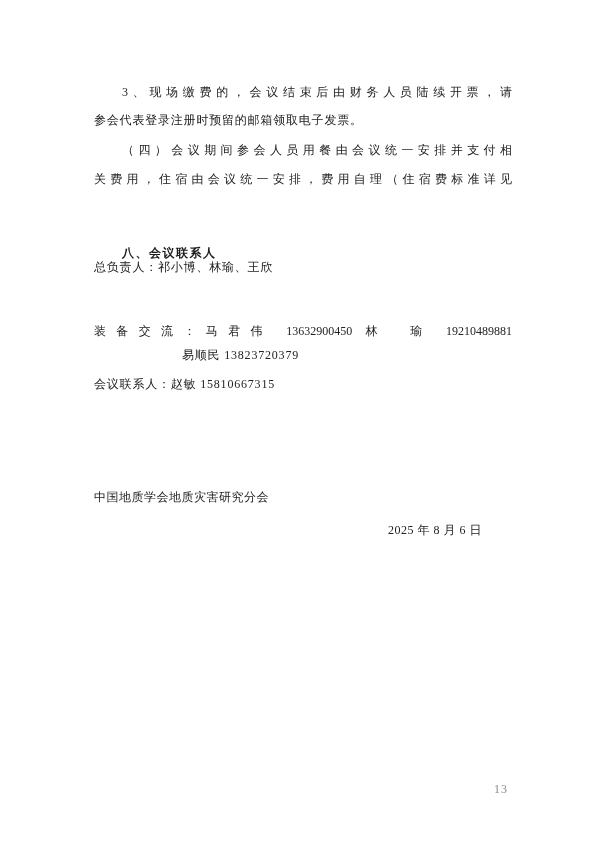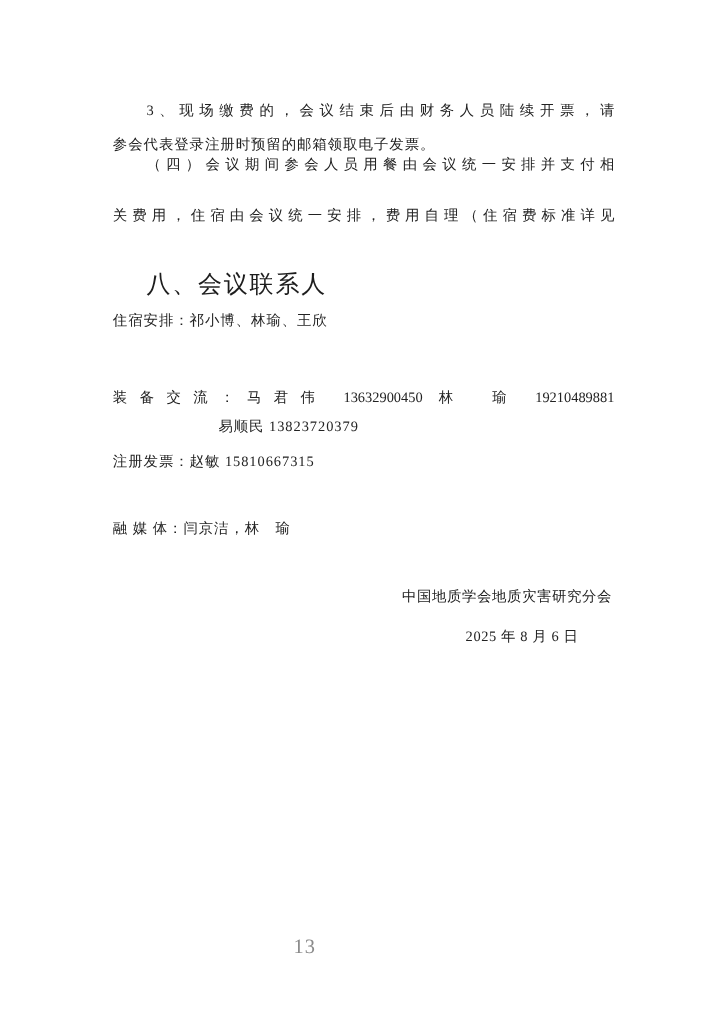--- a/index.html
+++ b/index.html
@@ -27,64 +27,64 @@
   }
   
   .justify {
     white-space: normal;
     letter-spacing: 0;
     text-align: justify;
     text-align-last: justify;
   }
   .indent { text-indent: 28px; }
   .heading {
-    font-weight: normal;
-    font-size: 20px;
+    font-weight: bold;
+    font-size: 12px;
     letter-spacing: 1.5px;
     text-indent: 28px;
     color: #1d1d1d;
+    margin-top: 16px;
   }
   .cont { padding-left: 88px; box-sizing: border-box; }
-  .sig  { text-align: right; padding-right: 2px;  box-sizing: border-box; letter-spacing: 0.5px; }
+  .sig  { text-align: left; padding-right: 2px;  box-sizing: border-box; letter-spacing: 0.5px; }
   .date { text-align: right; padding-right: 30px; box-sizing: border-box; letter-spacing: 0.5px; }
   .pagenum {
     position: absolute;
     left: 0;
     top: 782px;
     width: 508px;
-    text-align: center;
-    font-size: 17px;
+    text-align: right;
+    font-size: 12px;
     line-height: 14px;
     color: #8a8a8a;
     letter-spacing: 1px;
   }
 </style>
 </head>
 <body>
 
 <div class="page">
 
   <div class="line justify indent" style="top:81px">3、现场缴费的，会议结束后由财务人员陆续开票，请</div>
   <div class="line" style="top:109px">参会代表登录注册时预留的邮箱领取电子发票。</div>
 
-  <div class="line justify indent" style="top:126px">（四）会议期间参会人员用餐由会议统一安排并支付相</div>
+  <div class="line justify indent" style="top:139px">（四）会议期间参会人员用餐由会议统一安排并支付相</div>
   <div class="line justify" style="top:168px">关费用，住宿由会议统一安排，费用自理（住宿费标准详见</div>
 
   <div class="line heading" style="top:226px">八、会议联系人</div>
 
-  <div class="line" style="top:256px"><span>住宿安排：</span><span>祁小博、林瑜、王欣</span></div>
+  <div class="line" style="top:256px"><span>总负责人：</span><span>祁小博、林瑜、王欣</span></div>
 
 
   <div class="line justify" style="top:320px"><span>装备交流：</span><span>马君伟 13632900450 林　瑜 19210489881</span></div>
 
   <div class="line cont" style="top:344px"><span>易顺民 13823720379</span></div>
 
-  <div class="line" style="top:373px"><span>注册发票：</span><span>赵敏 15810667315</span></div>
+  <div class="line" style="top:373px"><span>会议联系人：</span><span>赵敏 15810667315</span></div>
 
 
-  <div class="line" style="top:429px"><span>融 媒 体：</span><span>闫京洁，林　瑜</span></div>
 
   <div class="line sig" style="top:486px">中国地质学会地质灾害研究分会</div>
   <div class="line date" style="top:519px">2025 年 8 月 6 日</div>
 
   <div class="pagenum">13</div>
 
 </div>
 
 </body></html>

